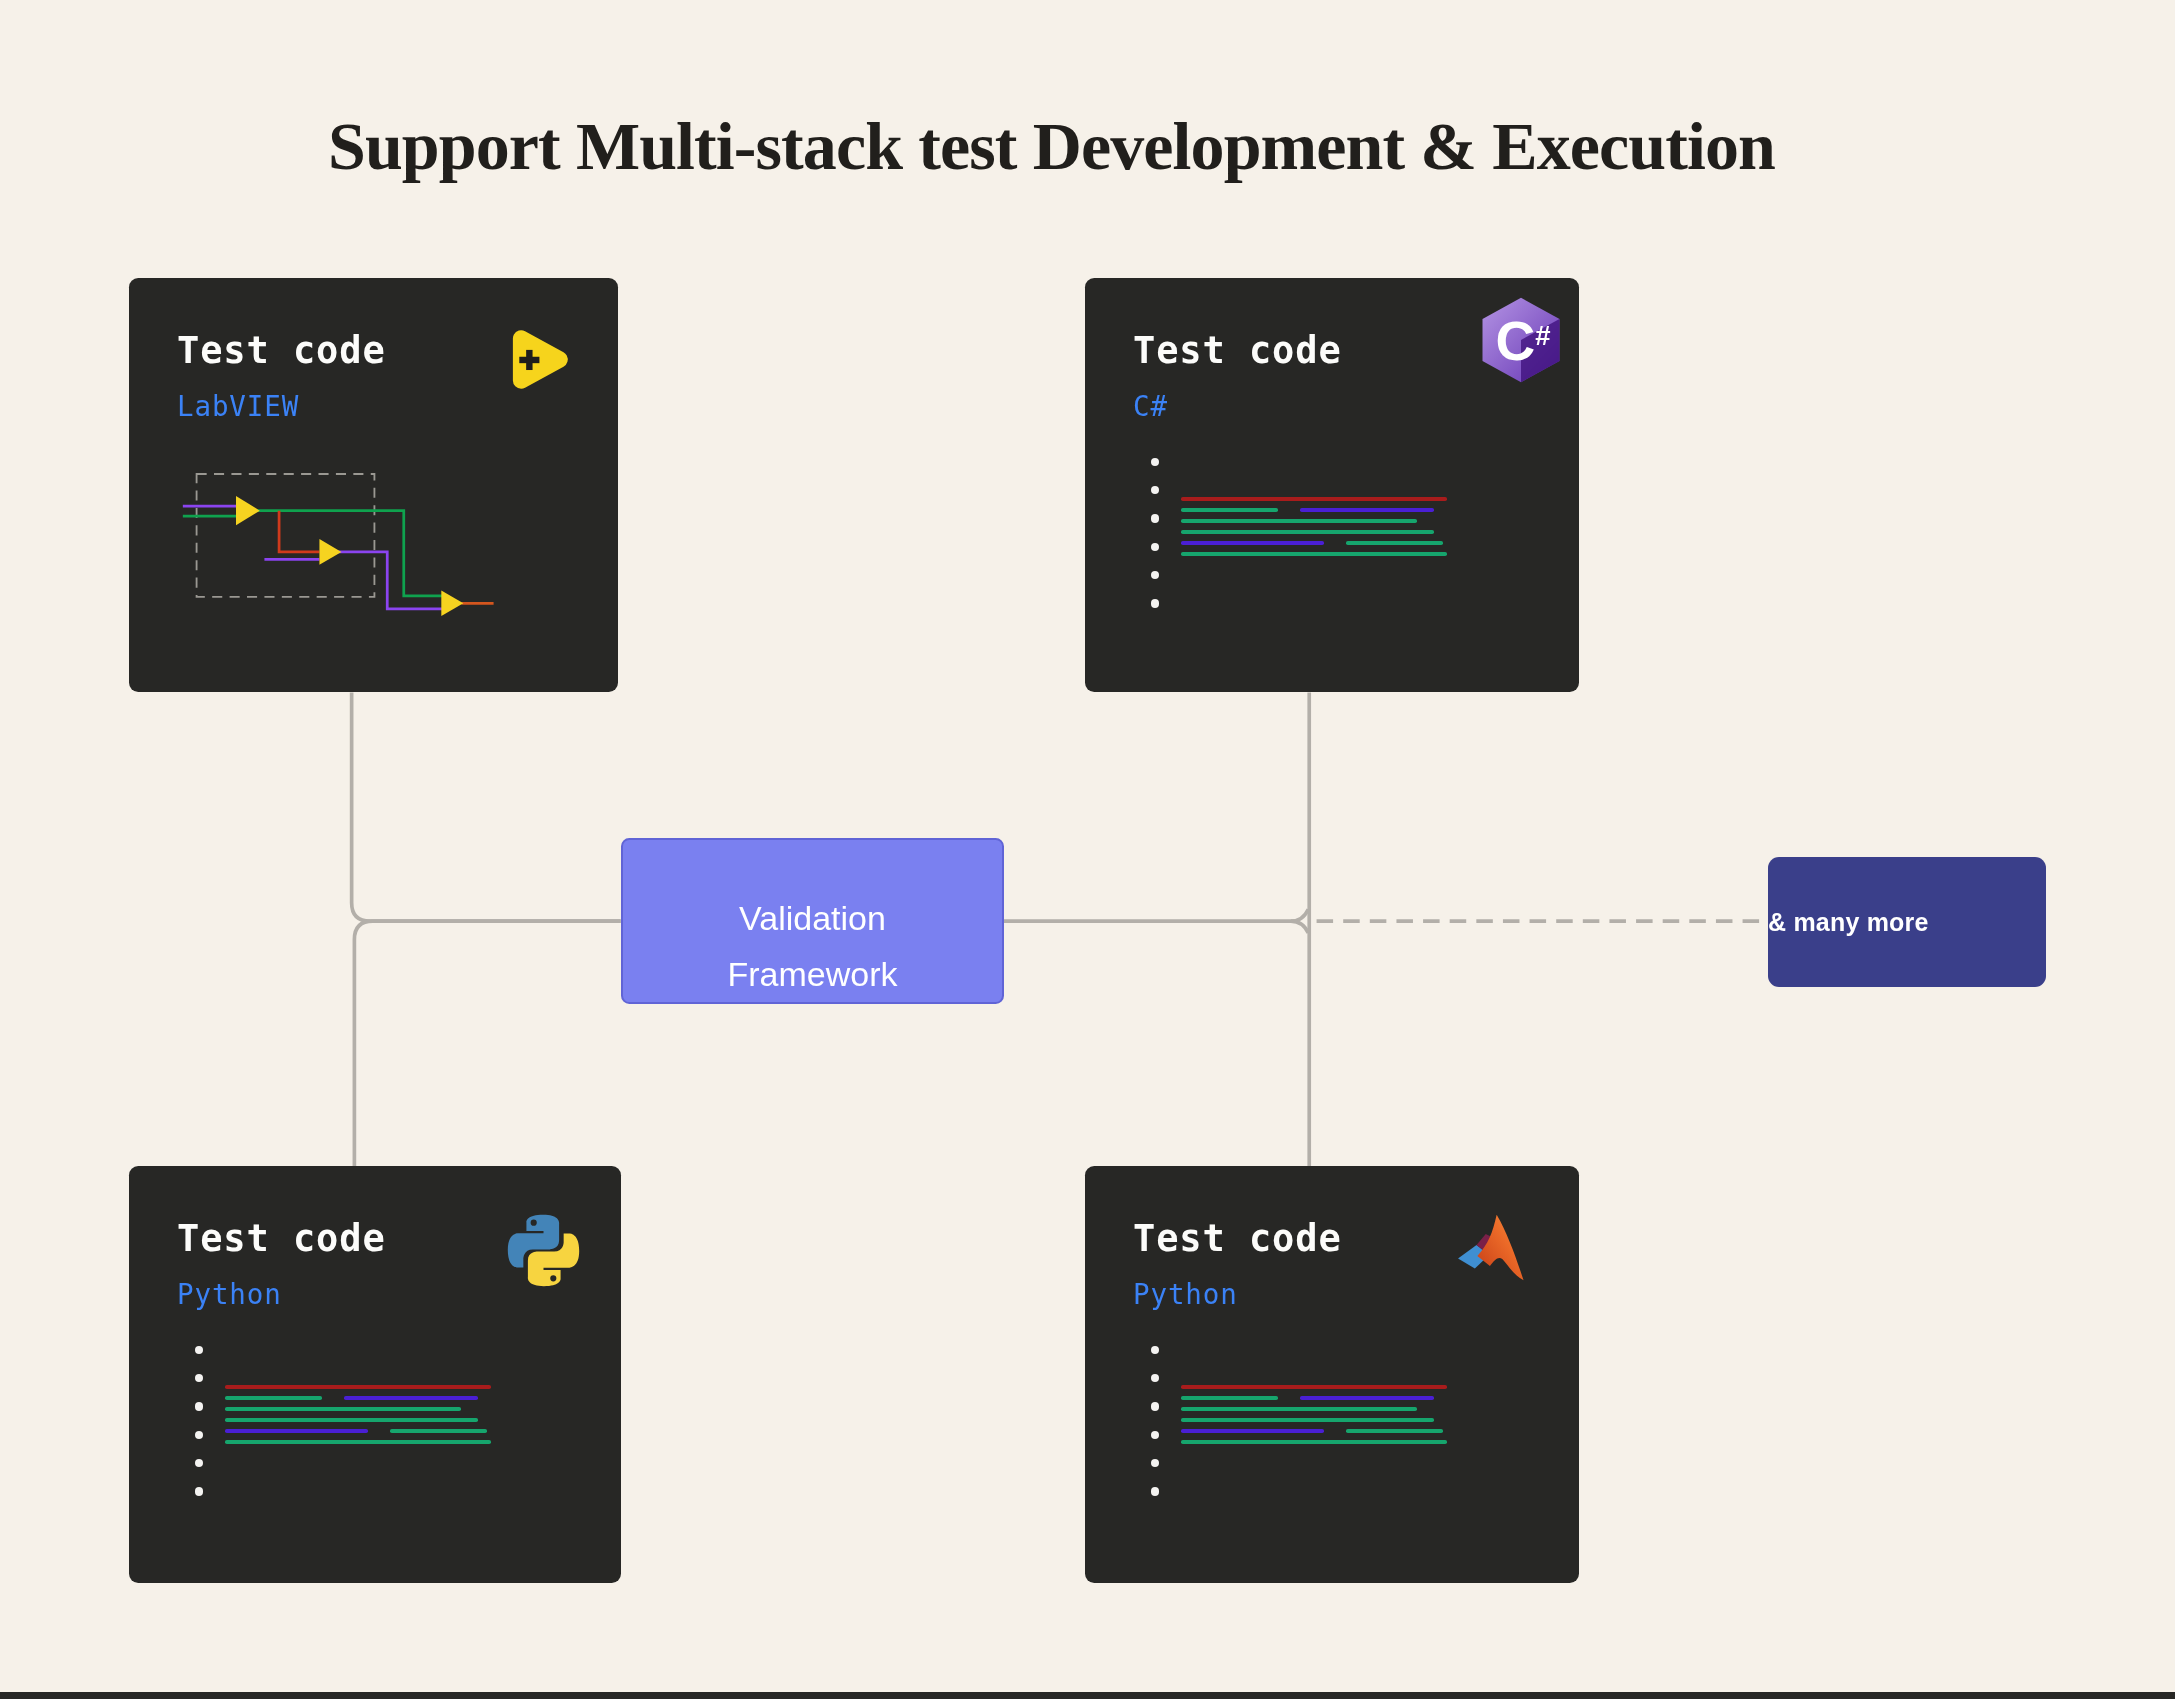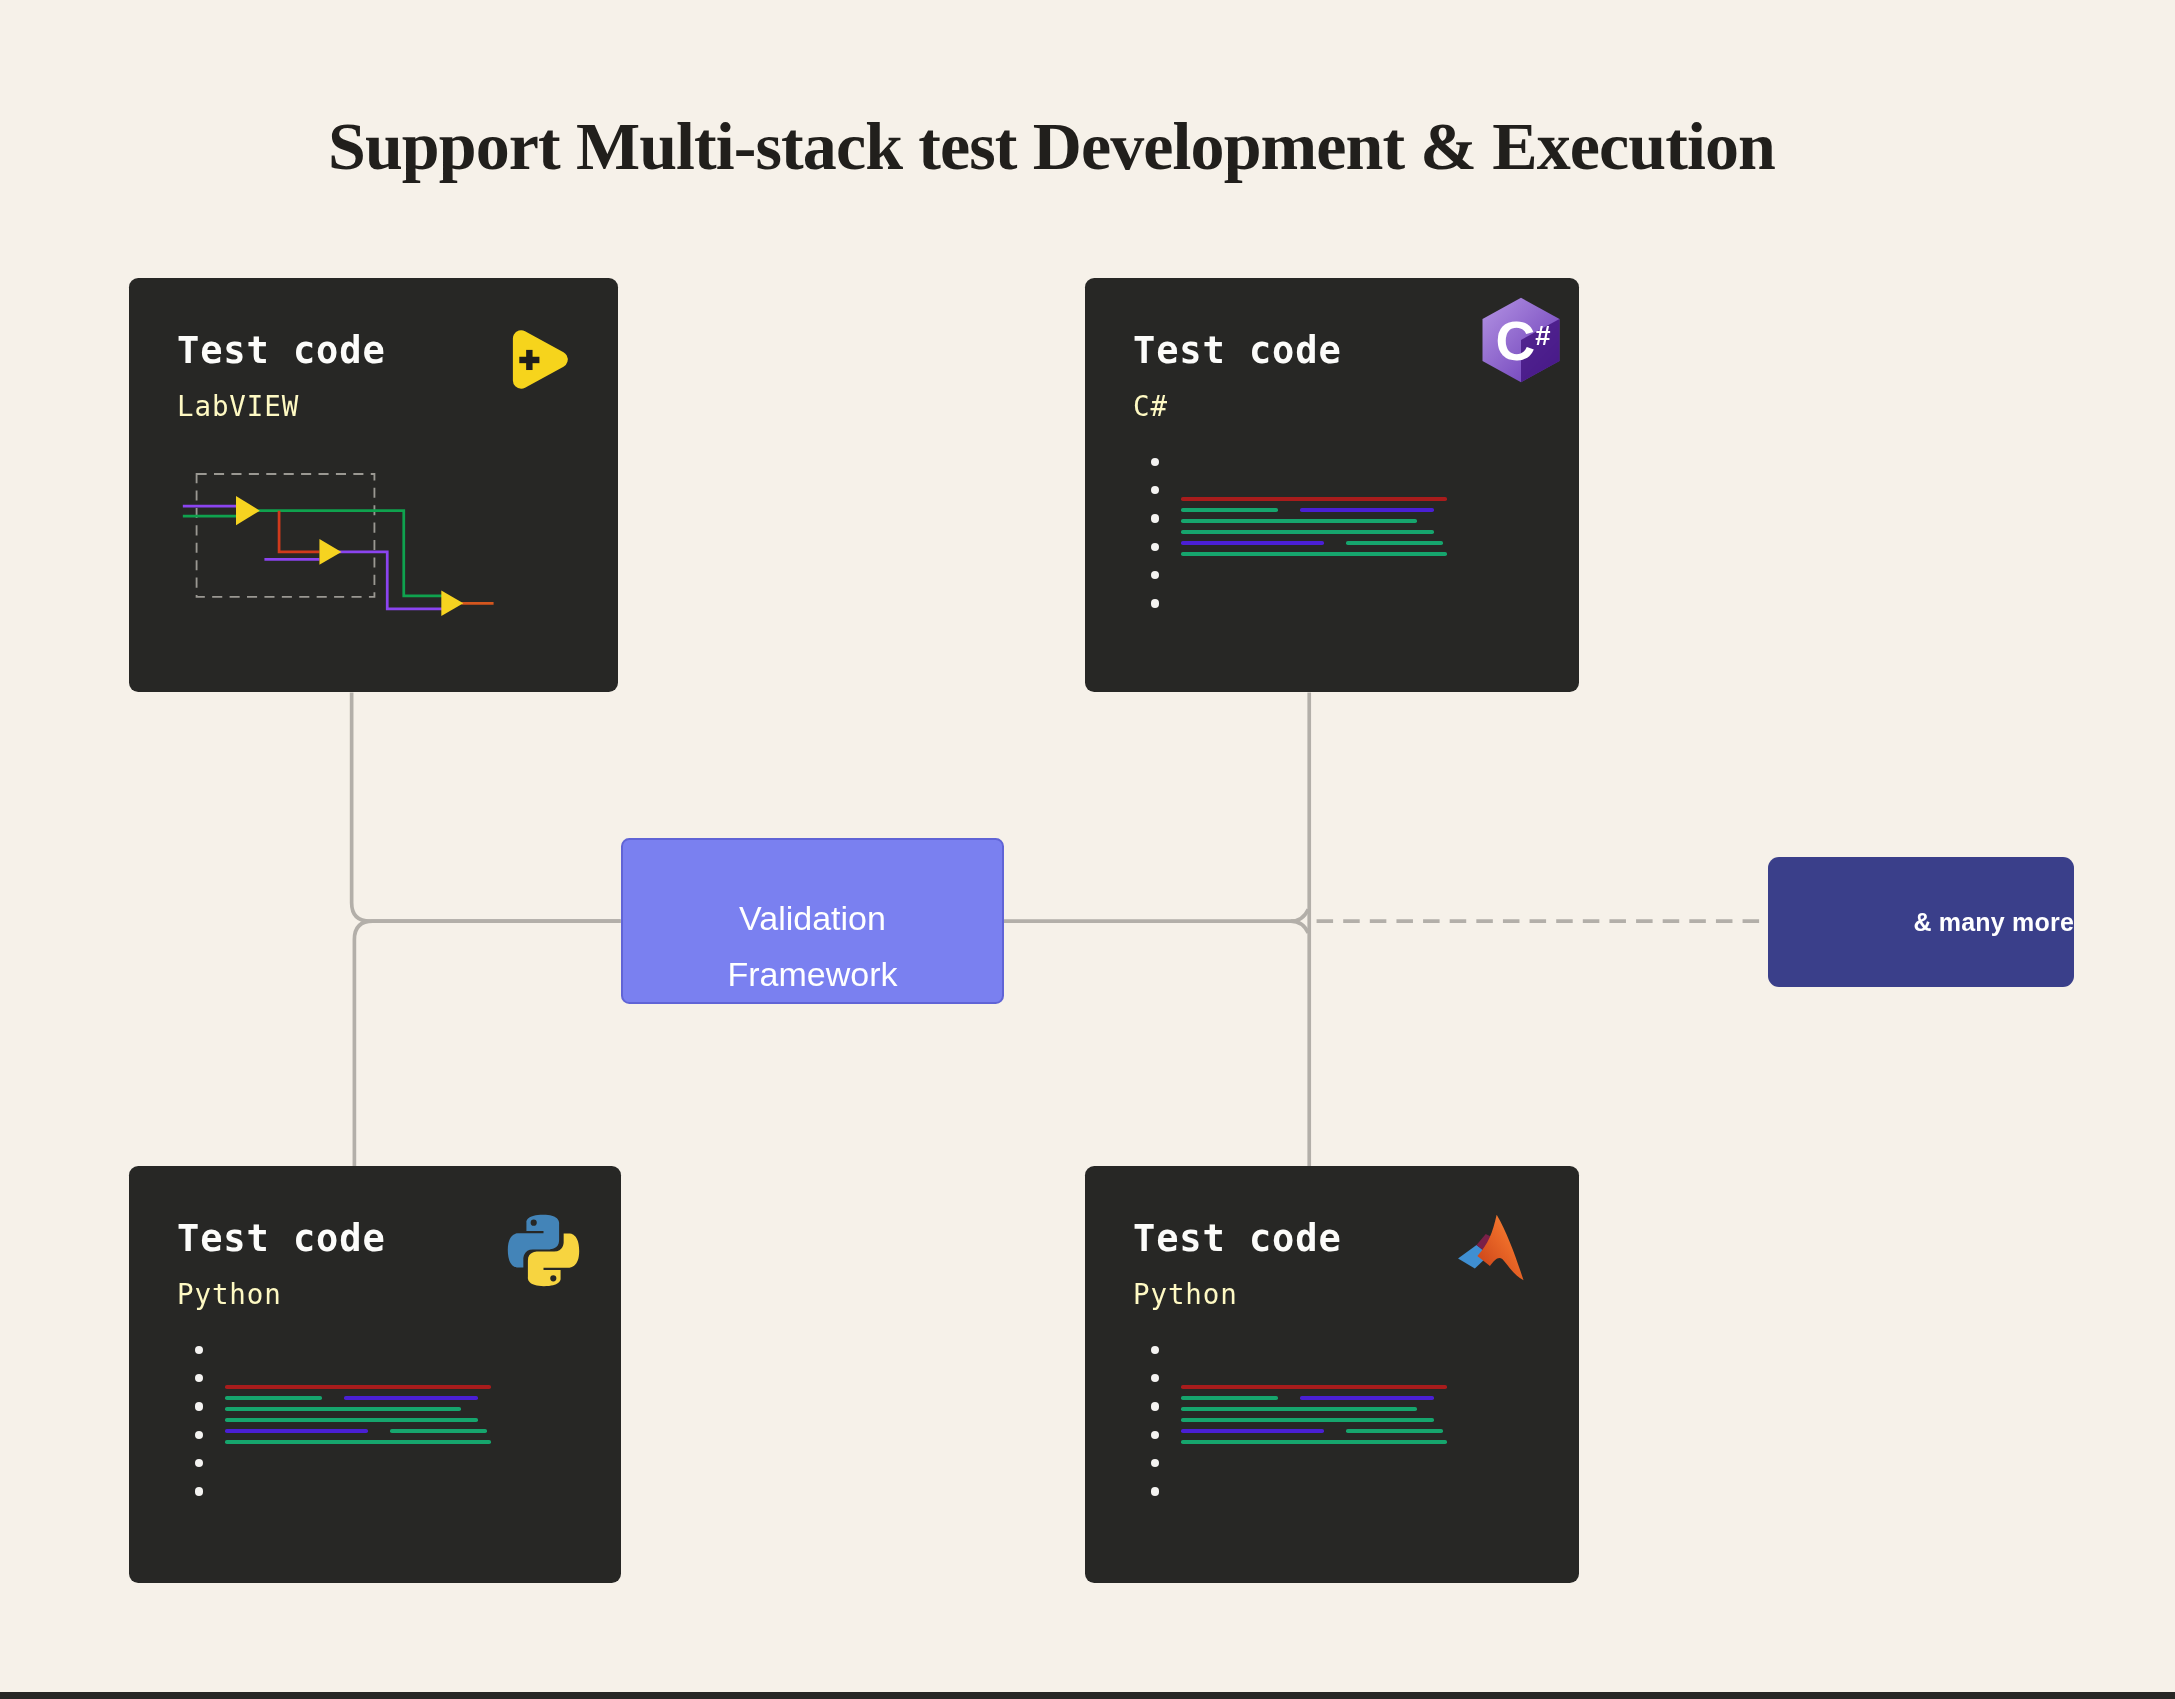--- a/index.html
+++ b/index.html
@@ -32,21 +32,21 @@
   .card-matlab {left:1085px;top:1166px;width:449px;height:417px;}
   .card-header{position:absolute;left:48px;top:51px;}
   .card-title{
     font-family:"DejaVu Sans Mono","Liberation Mono",monospace;
     font-size:37px;font-weight:600;color:#fcfcfa;
     letter-spacing:0.9px;
   }
   .card-sub{
     margin-top:18.4px;
     font-family:"DejaVu Sans Mono","Liberation Mono",monospace;
-    font-size:27.5px;font-weight:400;color:#fef9c3;
+    font-size:27.5px;font-weight:400;color:#3b82f6;
     letter-spacing:0.9px;
   }
   .card-logo{position:absolute;}
   .logo-labview{right:42px;top:44px;}
   .logo-csharp{right:11px;top:18.4px;}
   .logo-python{right:39px;top:44px;}
   .logo-matlab{right:39px;top:42px;}
   .codelines{position:absolute;left:66px;top:178px;display:flex;}
   .dots{display:flex;flex-direction:column;gap:20px;padding-top:1.8px;}
   .dot{width:8.3px;height:8.3px;border-radius:50%;background:#f4f3f1;}
@@ -66,21 +66,21 @@
   }
   .center-box .label{
     width:275px;
     font-size:34px;font-weight:500;color:#ffffff;
     line-height:1.65;
   }
   .more-box{
     position:absolute;left:1768px;top:857px;width:278px;height:130px;
     background:#3a3f8a;
     border-radius:11px;
-    display:flex;align-items:center;justify-content:flex-end;padding-left:28px;
+    display:flex;align-items:center;justify-content:flex-start;
   }
   .more-box .label{
     font-size:25px;font-weight:700;color:#ffffff;
     letter-spacing:0.2px;
   }
   .bottom-strip{
     position:absolute;left:0;bottom:0;width:100%;height:8.3px;background:#272725;
   }
 </style>
 </head>

